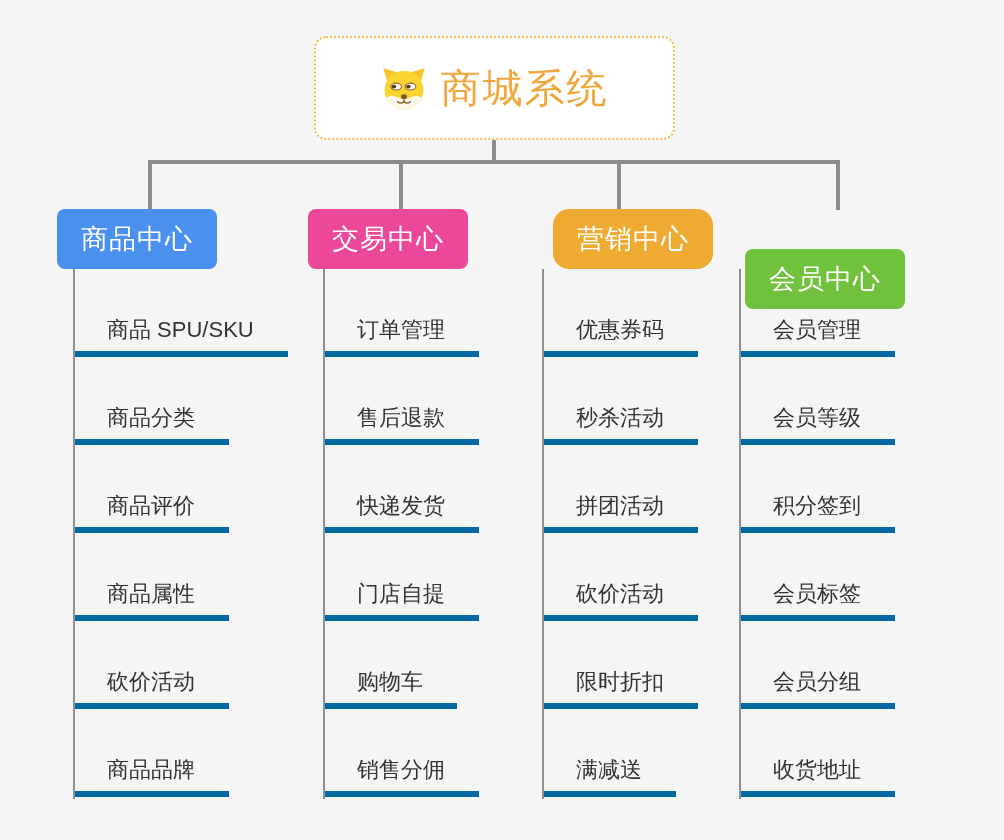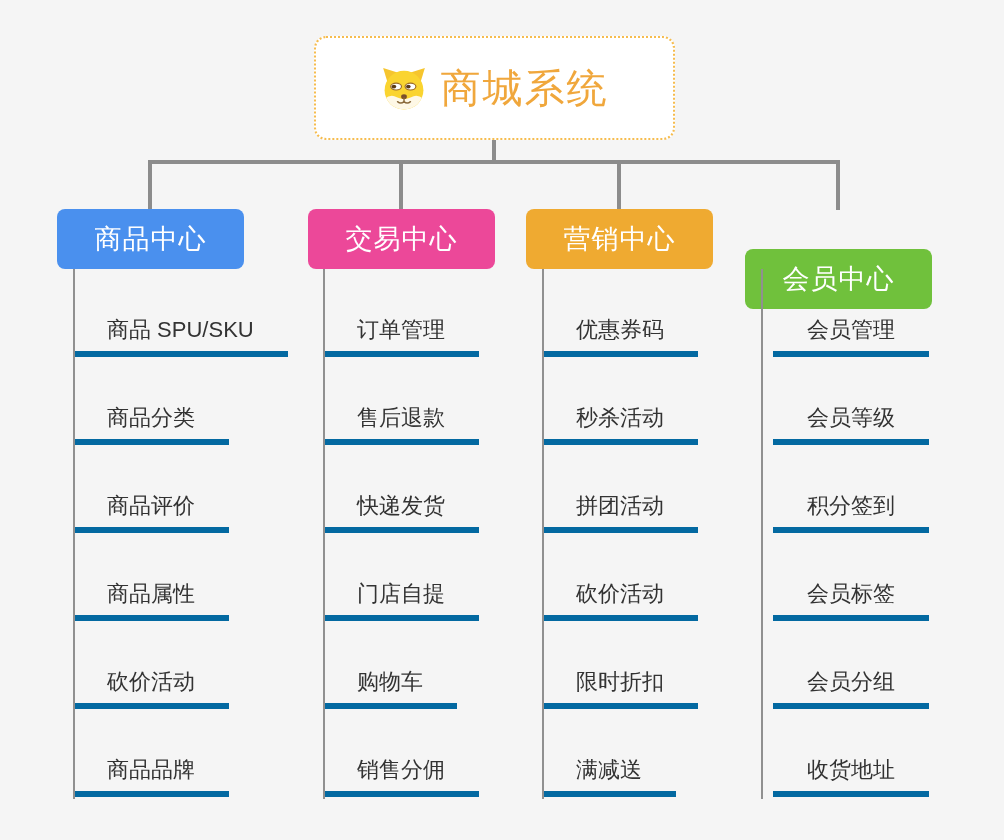--- a/index.html
+++ b/index.html
@@ -17,34 +17,34 @@
   .drop-3{left:836px;}
 
   
   .root-node{position:absolute;left:314px;top:36px;width:361px;height:104px;
     background:#FFFFFF;border:2px dotted #F6BC4E;border-radius:12px;box-sizing:border-box;
     display:flex;align-items:center;justify-content:center;gap:14px;}
   .root-label{color:#F0A73C;font-size:40px;font-weight:500;letter-spacing:2px;white-space:nowrap;}
   .dog{display:flex;align-items:center;}
 
   
-  .branch{position:absolute;top:209px;width:187px;height:60px;border-radius:8px;
+  .branch{position:absolute;top:209px;width:160px;height:60px;border-radius:8px;
     display:flex;align-items:center;justify-content:center;}
   .branch span{color:#FFFFFF;font-size:27px;font-weight:500;letter-spacing:1px;white-space:nowrap;}
   .b0{left:57px;}
   .b1{left:308px;}
-  .b2{left:526px;}
+  .b2{left:553px;border-radius:16px;}
   .b3{left:745px;}
 
   
   .col{position:absolute;top:269px;}
   .c0{left:73px;}
   .c1{left:323px;}
   .c2{left:542px;}
-  .c3{left:761px;padding-left:12px;}
+  .c3{left:739px;}
   .trunk{position:absolute;left:0;top:0;width:2px;height:530px;background:#909090;}
   .item{height:88px;display:flex;align-items:flex-end;}
   .item span{display:inline-block;border-bottom:6px solid #0369a1;padding:0 34px 8px 34px;
     font-size:22px;color:#333333;white-space:nowrap;line-height:1.2;}
 </style>
 </head>
 <body>
 
 <div class="canvas">
 

